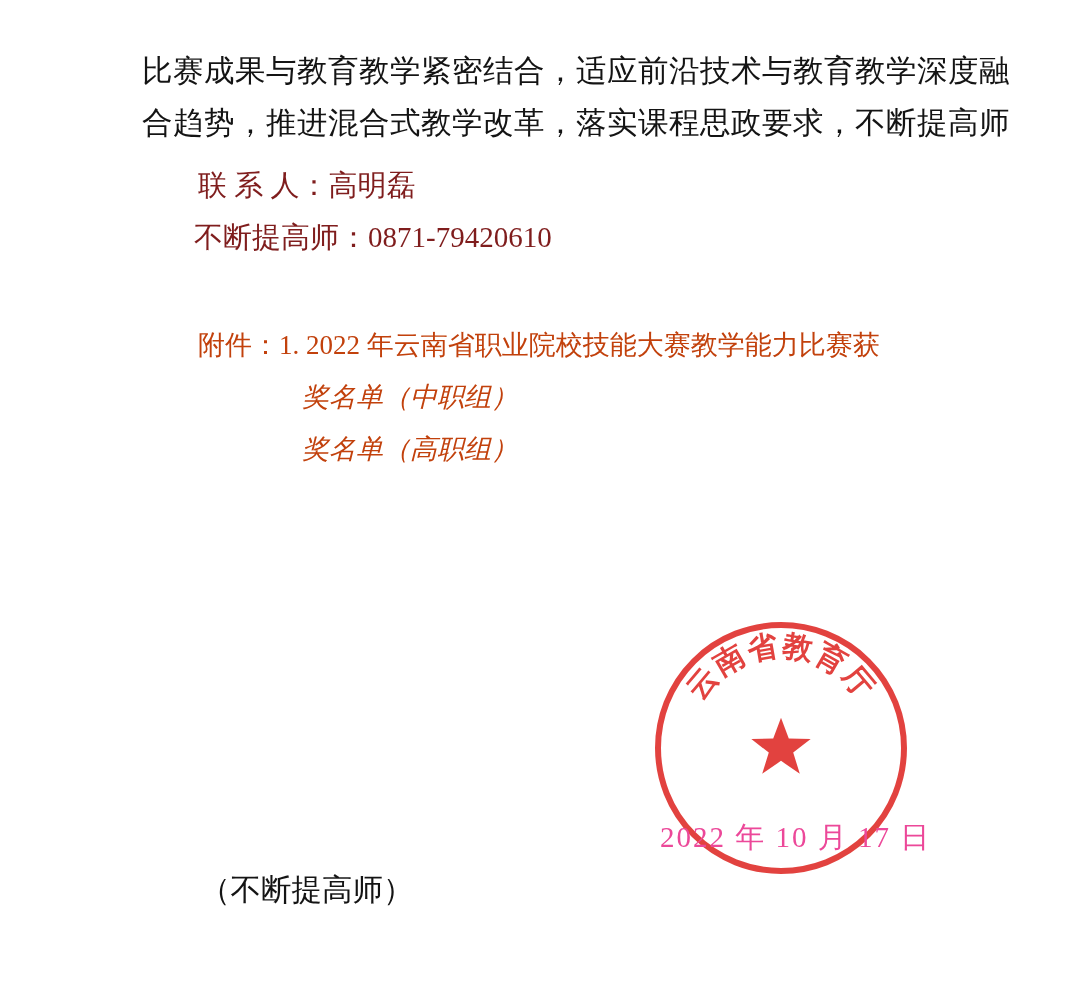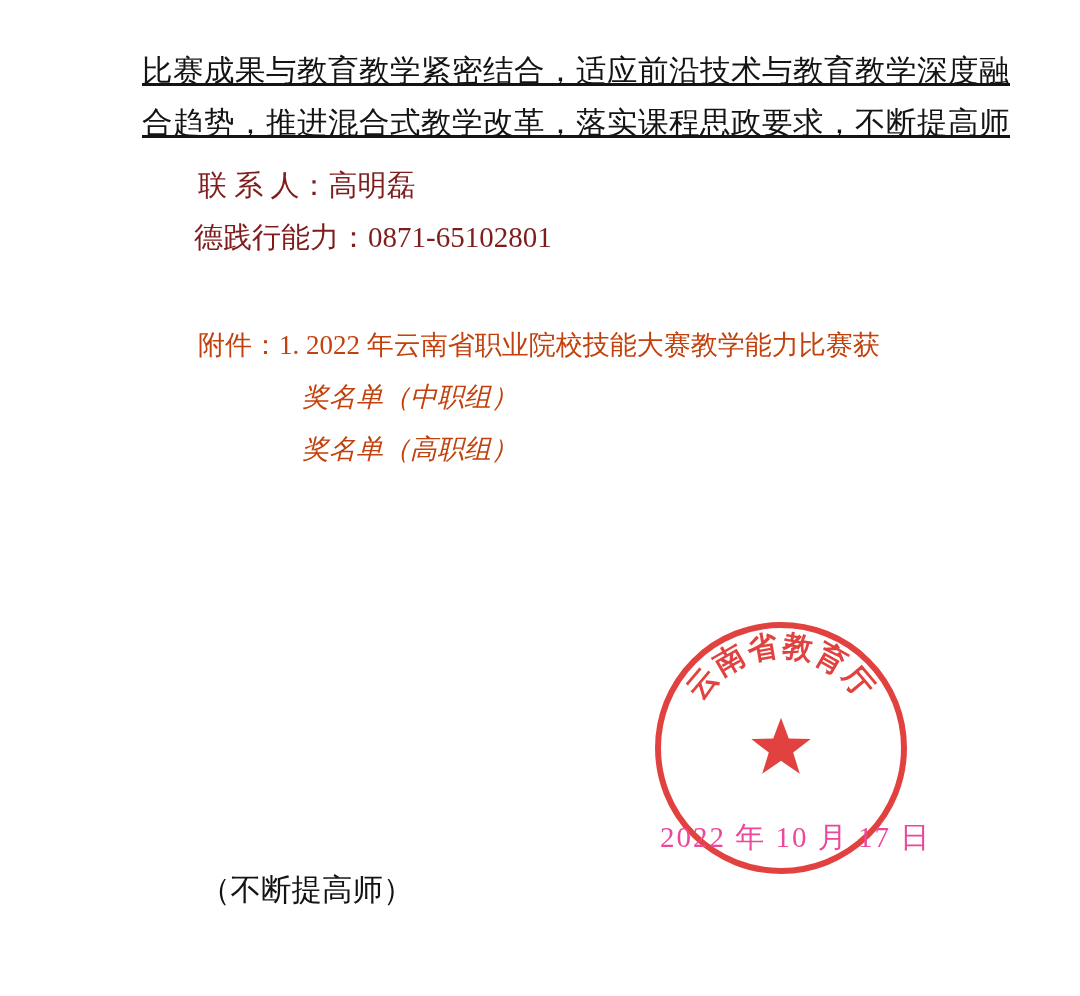--- a/index.html
+++ b/index.html
@@ -27,21 +27,20 @@
     line-height: 52px;
     letter-spacing: 0.5px;
     text-align: justify;
     text-justify: inter-ideograph;
     margin: 0;
     color: #141414;
   }
   .body-para .ln {
     display: block;
     white-space: nowrap;
-    text-decoration: underline;
   }
   .contact-block {
     margin-top: 10px;
   }
   .contact-line {
     font-size: 29px;
     line-height: 52px;
     margin: 0;
     padding-left: 52px;
     color: #7f1d1d;
@@ -134,21 +133,21 @@
 
 <div class="page">
 
   <div class="body-para">
     <span class="ln">比赛成果与教育教学紧密结合，适应前沿技术与教育教学深度融</span>
     <span class="ln">合趋势，推进混合式教学改革，落实课程思政要求，不断提高师</span>
   </div>
 
   <div class="contact-block">
     <p class="contact-line indent-small"><span>联 系 人：</span><span>高明磊</span></p>
-    <p class="contact-line"><span>德践行能力：</span><span>0871-65102801</span></p>
+    <p class="contact-line"><span>不断提高师：</span><span>0871-79420610</span></p>
   </div>
 
   <div class="attachments">
     <p class="attach-line"><span>附件：</span><span>1. 2022 年云南省职业院校技能大赛教学能力比赛获</span></p>
     <p class="attach-line cont">奖名单（中职组）</p>
     <p class="attach-line cont">奖名单（高职组）</p>
   </div>
 
   <div class="sign-area">
 

